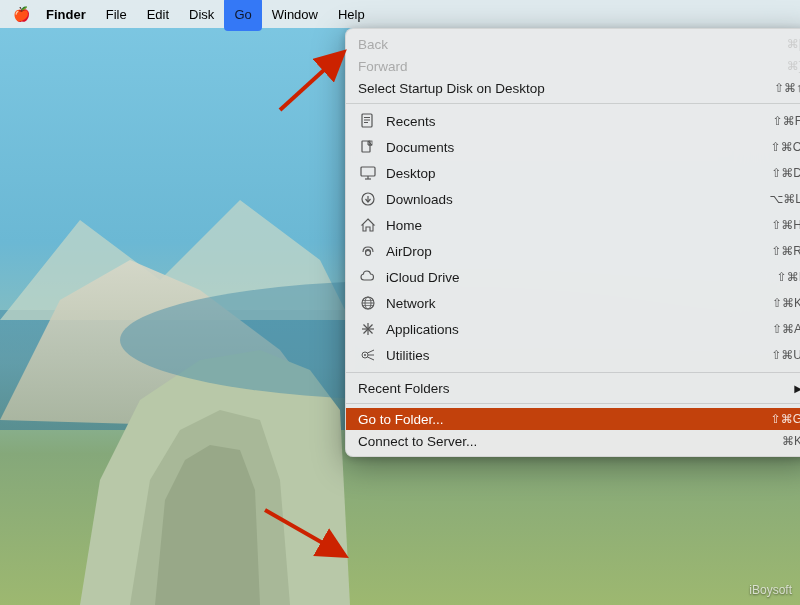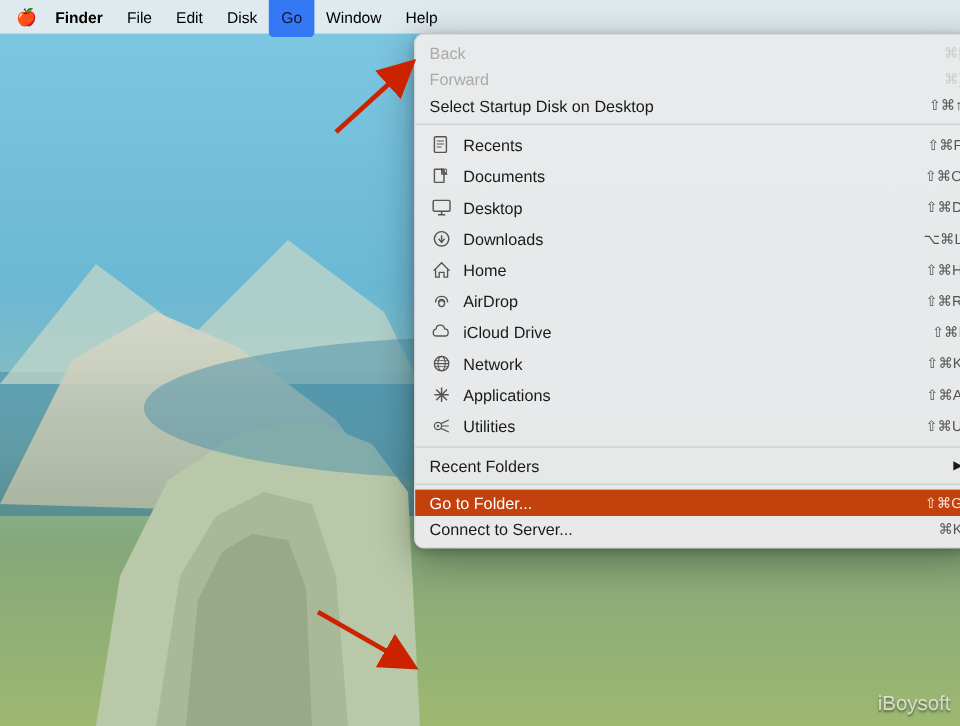--- a/index.html
+++ b/index.html
@@ -180,21 +180,21 @@
       font-size: 10px;
       margin-left: 8px;
     }
 
     
     .watermark {
       position: absolute;
       bottom: 8px;
       right: 8px;
       color: rgba(255,255,255,0.7);
-      font-size: 17px;
+      font-size: 12px;
       z-index: 50;
       text-shadow: 0 1px 2px rgba(0,0,0,0.5);
     }
   </style>
 </head>
 <body>
 
 <div class="desktop">
 
   <svg class="mountain-svg" viewBox="0 0 800 605" preserveAspectRatio="xMidYMid slice">

